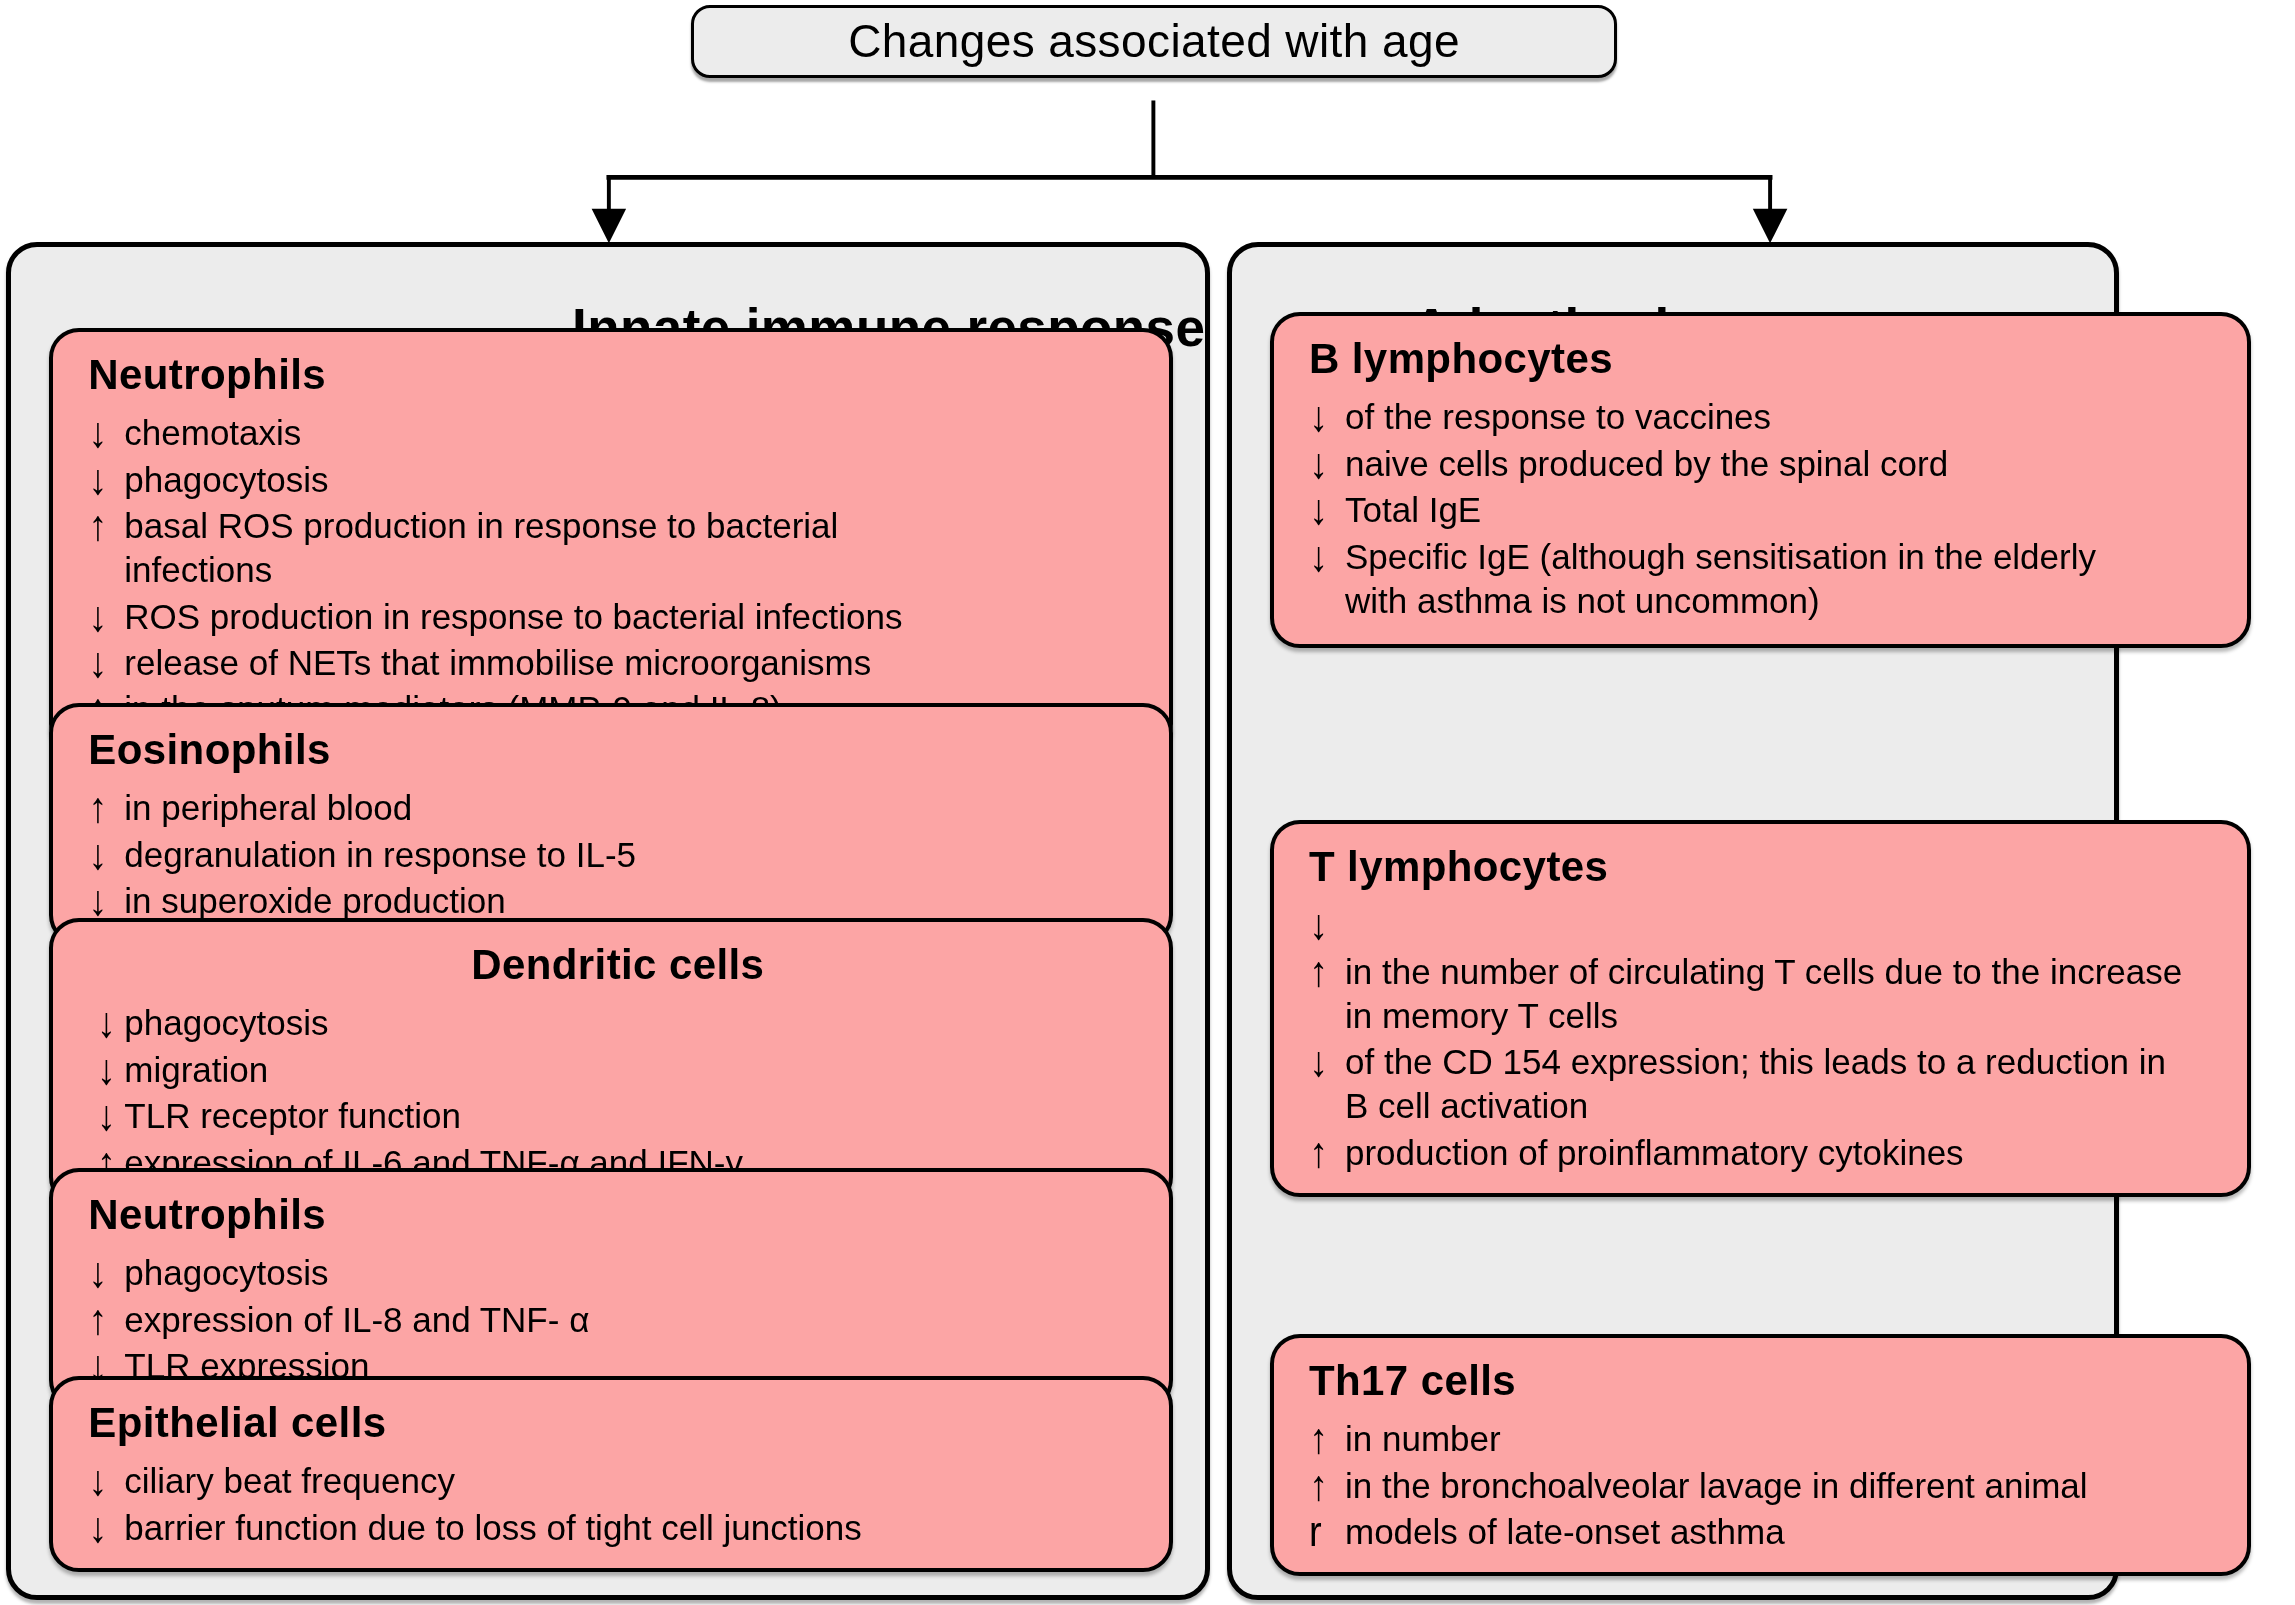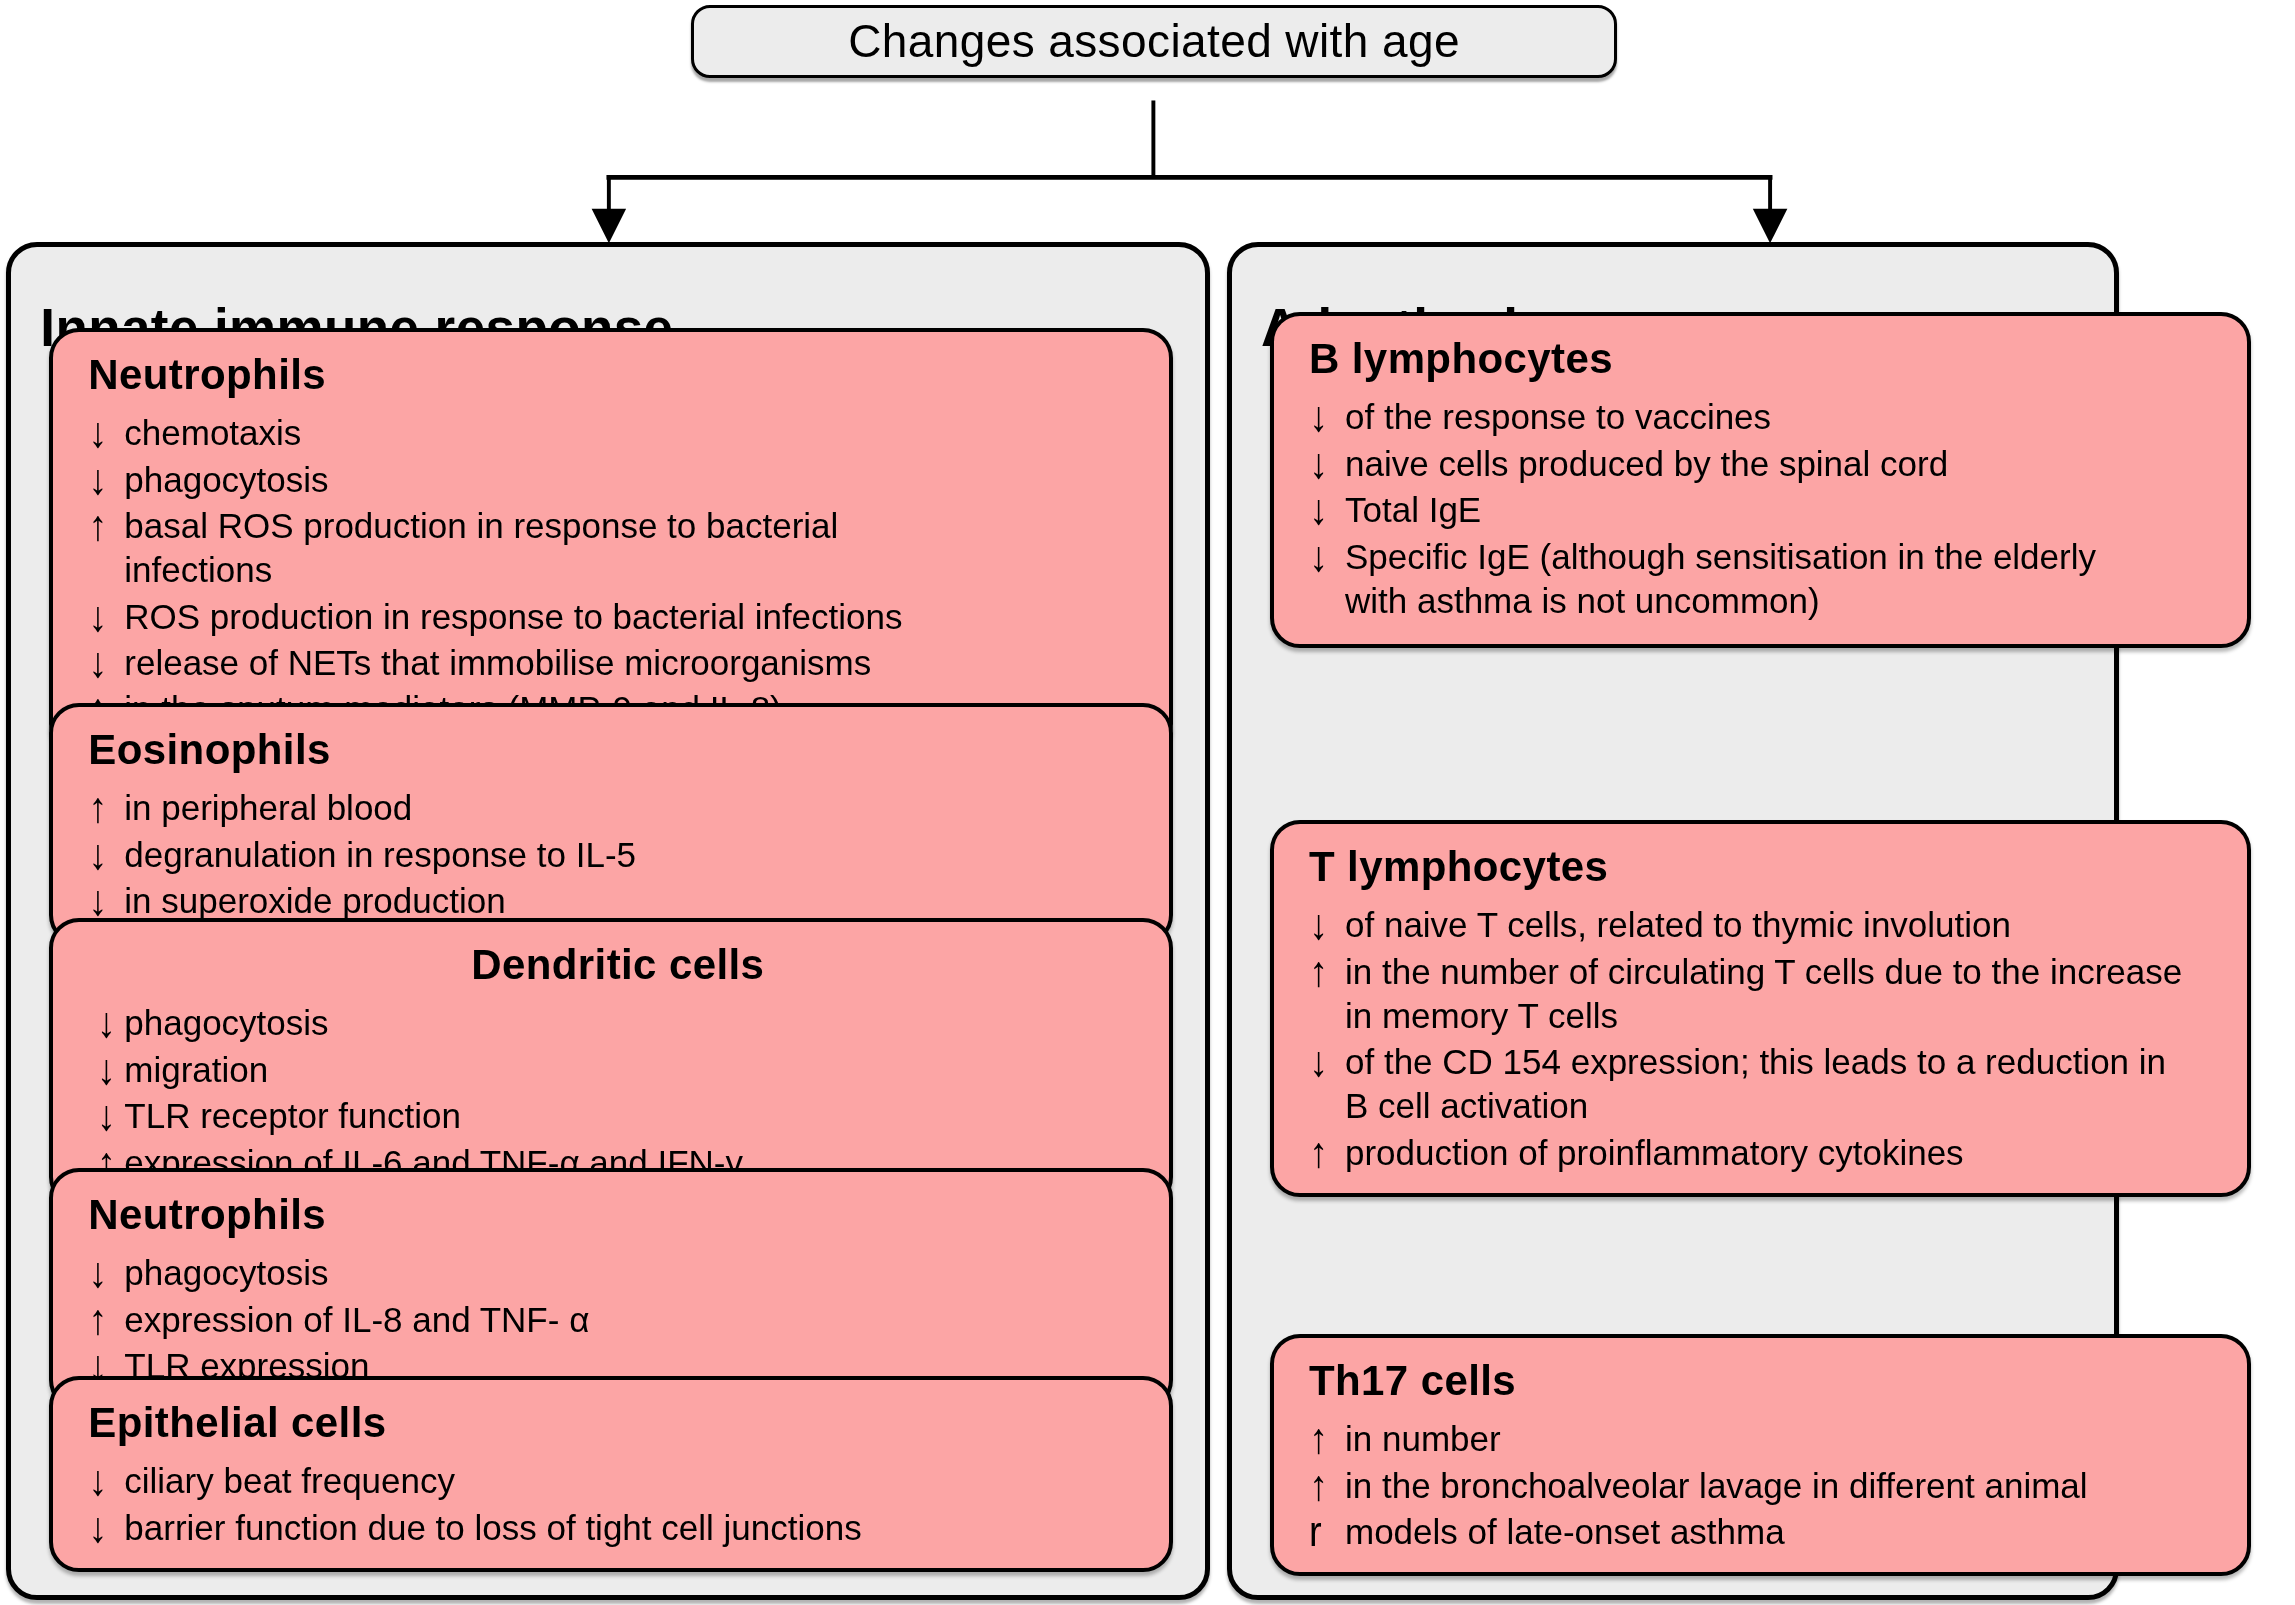--- a/index.html
+++ b/index.html
@@ -24,22 +24,22 @@
 
   
   .panel{
     position:absolute;top:242px;height:1358px;background:#ececec;
     border:5.5px solid #000;border-radius:31px;box-sizing:border-box;
     box-shadow:0 3.9px 3.1px rgba(0,0,0,.3);
   }
   .panel--left{left:6.3px;width:1204px;}
   .panel--right{left:1227px;width:892px;}
   .panel__title{
-    position:absolute;left:0;right:0;top:14px;text-align:left;
-    font-size:53px;font-weight:bold;letter-spacing:0.4px;margin-left:29px;
+    position:absolute;left:0;right:0;top:14px;text-align:right;
+    font-size:53px;font-weight:bold;letter-spacing:0.4px;
   }
 
   
   .cellbox{
     position:absolute;background:#fca5a5;border:4.7px solid #000;border-radius:30px;
     box-sizing:border-box;padding:12.6px 22px 15.7px 35px;
     box-shadow:0 3.9px 3.9px rgba(0,0,0,.28);
   }
   .panel--left  .cellbox{left:38px;width:1124px;}
   .panel--right .cellbox{left:38px;width:981px;}
@@ -212,21 +212,20 @@
 with asthma is not uncommon)</span>
         </div>
       </div>
   </div>
 
   <div class="cellbox box-r1">
     <h2>T lymphocytes</h2>
     <div class="items">
         <div class="item">
           <span class="arrow">↓</span>
-          <span class="txt">of naive T cells, related to thymic involution</span>
         </div>
         <div class="item">
           <span class="arrow">↑</span>
           <span class="txt">in the number of circulating T cells due to the increase
 in memory T cells</span>
         </div>
         <div class="item">
           <span class="arrow">↓</span>
           <span class="txt">of the CD 154 expression; this leads to a reduction in
 B cell activation</span>

